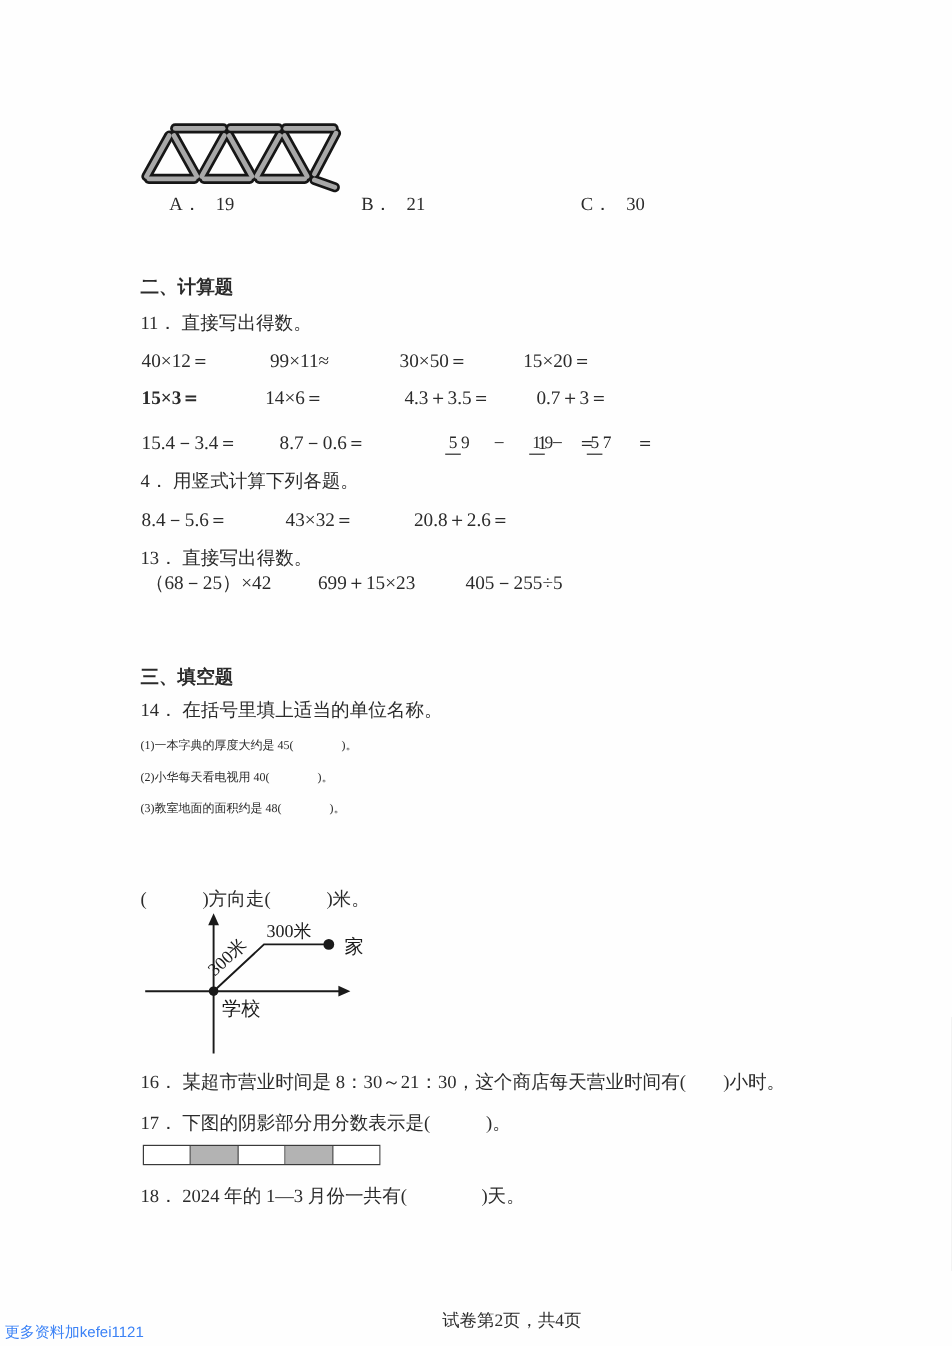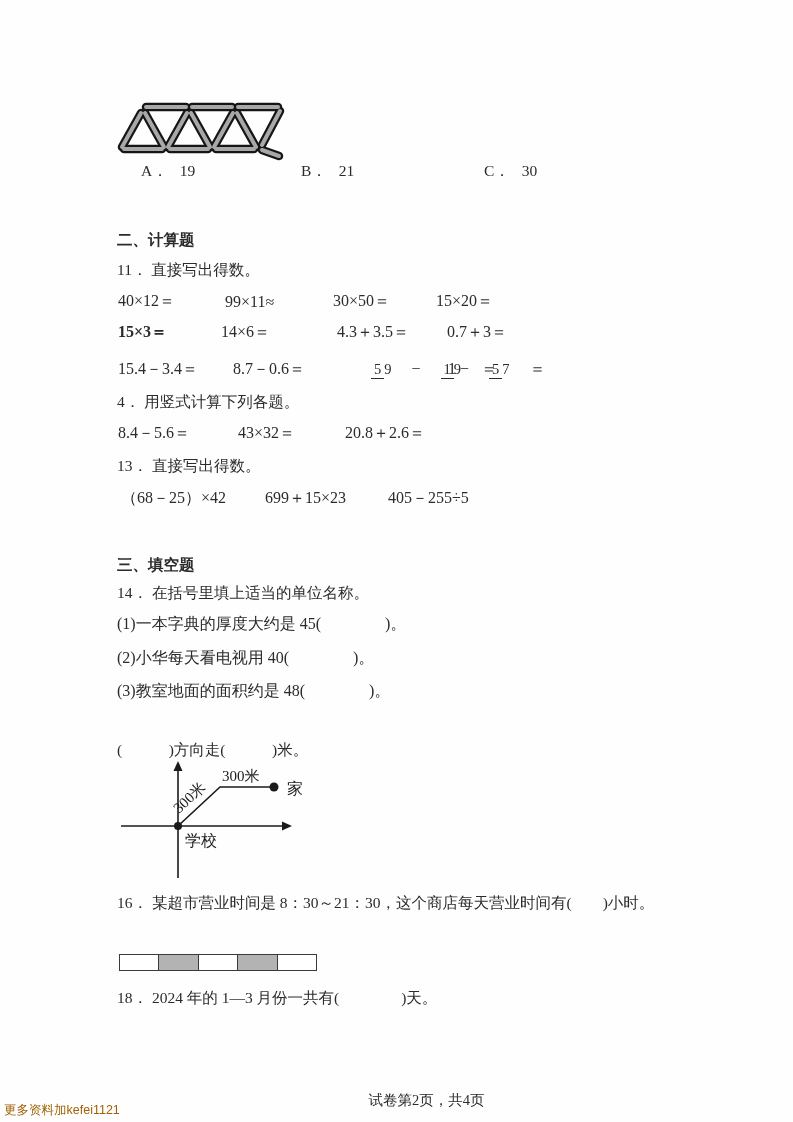--- a/index.html
+++ b/index.html
@@ -28,28 +28,28 @@
   .row13 span:nth-of-type(1){width:144px;}
   .row13 span:nth-of-type(2){width:123px;}
   .options span.opt{display:inline-flex;}
   .options .opt:nth-of-type(1){width:160px;}
   .options .opt:nth-of-type(2){width:183px;}
   .opt-val{margin-left:12px;}
   .frac{display:inline-flex;flex-direction:column;align-items:center;line-height:1.05;vertical-align:middle;margin:0 16px;}
   .frac .fnum{font-size:14.5px;padding:0 3px 1px 3px;border-bottom:1.4px solid #2b2b2b;width:auto !important;}
   .frac .fden{font-size:14.5px;padding-top:1px;width:auto !important;}
   .frac-expr{display:inline-flex;align-items:center;}
-  .fill-item{margin-bottom:12.5px;font-size:16px;white-space:nowrap;}
+  .fill-item{margin-bottom:12.5px;font-size:10px;white-space:nowrap;}
   .shade-bar{display:flex;width:196px;height:15px;border:1.2px solid #3a3a3a;}
   .bar-seg{flex:1;border-right:1.2px solid #3a3a3a;}
   .bar-seg:last-child{border-right:none;}
   .bar-seg.plain{background:#ffffff;}
   .bar-seg.shaded{background:#b3b3b3;}
   .footer{width:100%;text-align:center;font-size:14.5px;color:#2b2b2b;}
-  .watermark{font-size:12.5px;color:#a16207;font-family:"Liberation Sans","DejaVu Sans",sans-serif;}
+  .watermark{font-size:12.5px;color:#3b82f6;font-family:"Liberation Sans","DejaVu Sans",sans-serif;}
   svg text{font-family:"Liberation Serif","DejaVu Serif",serif;}
 </style>
 </head>
 <body>
 
 <div class="page">
 
   <svg class="abs" style="left:112px;top:92px;" width="186" height="72" viewBox="0 0 186 72">
     <g stroke-linecap="round">
 
@@ -156,21 +156,21 @@
   <span class="eq-cell">8.4－5.6＝</span>
       <span class="eq-cell">43×32＝</span>
       <span class="eq-cell">20.8＋2.6＝</span>
     </div>
 
   <div class="abs cn" style="left:117px;top:456px;">
     <span>13．</span>
     <span>直接写出得数。</span>
   </div>
 
-  <div class="abs eq-row row13" style="left:121px;top:488px;align-items:flex-end;">
+  <div class="abs eq-row row13" style="left:121px;top:476px;align-items:flex-end;">
 
   <span class="eq-cell">（68－25）×42</span>
       <span class="eq-cell">699＋15×23</span>
       <span class="eq-cell">405－255÷5</span>
     </div>
 
   <div class="abs cn bold" style="left:117px;top:555px;">三、填空题</div>
 
   <div class="abs cn" style="left:117px;top:583px;">
     <span>14．</span>
@@ -202,20 +202,24 @@
     <text x="107" y="21" font-size="15" fill="#1a1a1a">300米</text>
     <text x="172" y="34" font-size="16" fill="#1a1a1a">家</text>
     <text x="70" y="86" font-size="16" fill="#1a1a1a">学校</text>
   </svg>
 
   <div class="abs cn" style="left:117px;top:893px;white-space:nowrap;">
     <span>16．</span>
     <span>某超市营业时间是 8：30～21：30，这个商店每天营业时间有(　　)小时。</span>
   </div>
 
+  <div class="abs cn" style="left:117px;top:927px;">
+    <span>17．</span>
+    <span>下图的阴影部分用分数表示是(　　　)。</span>
+  </div>
 
   <div class="abs shade-bar" style="left:119px;top:954px;">
 
   <span class="bar-seg plain"></span>
       <span class="bar-seg shaded"></span>
       <span class="bar-seg plain"></span>
       <span class="bar-seg shaded"></span>
       <span class="bar-seg plain"></span>
     </div>
 

